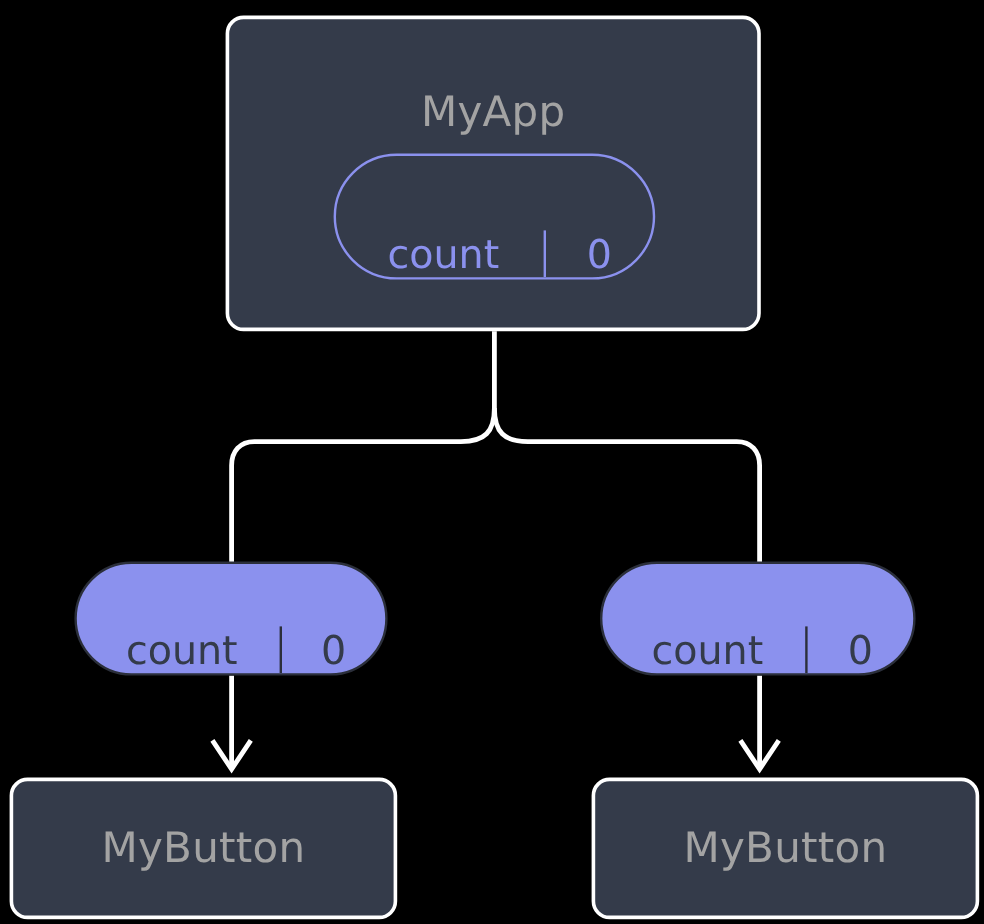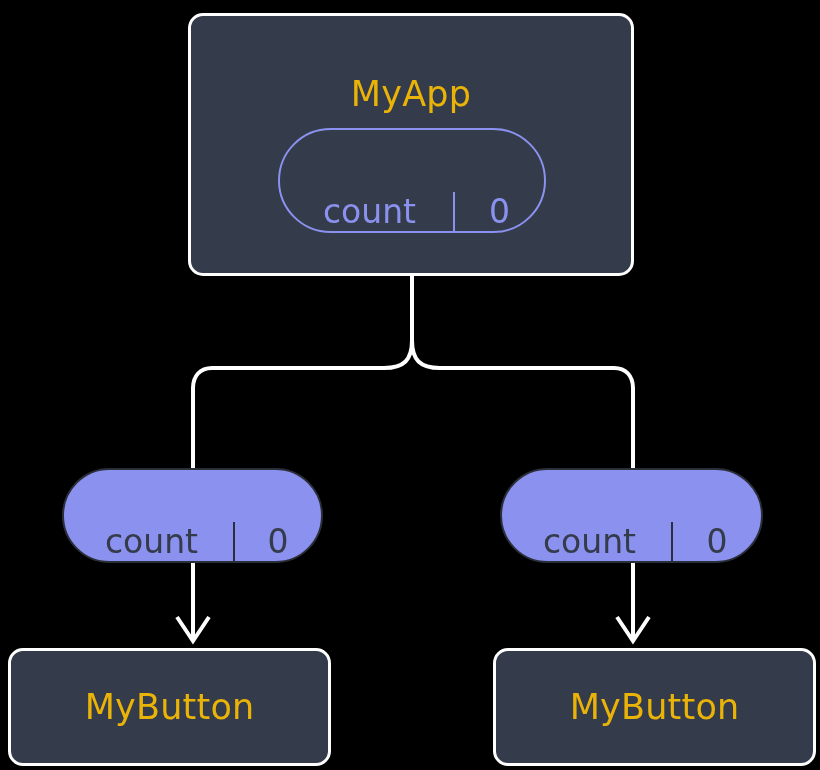--- a/index.html
+++ b/index.html
@@ -49,21 +49,21 @@
     left: 493px;
     top: 648px;
     width: 323px;
     height: 118px;
   }
   .node-title {
     position: absolute;
     left: 0;
     right: 0;
     text-align: center;
-    color: #eab308;
+    color: #a3a3a3;
     font-weight: 400;
     letter-spacing: 0.2px;
   }
   #app-title {
     top: 58px;
     font-size: 35px;
   }
   .btn-title {
     top: 36px;
     font-size: 35px;

